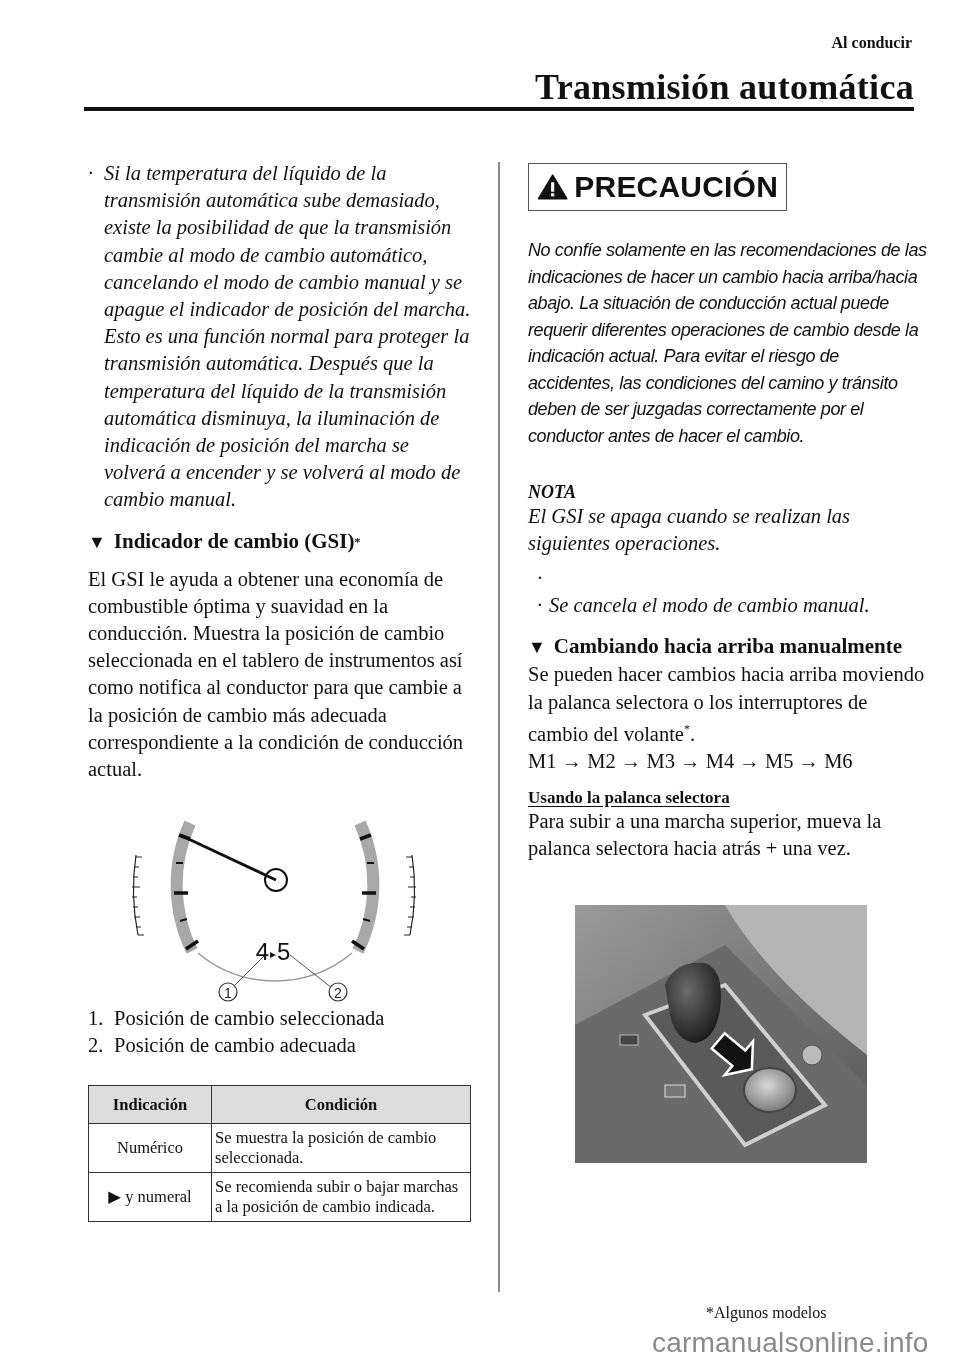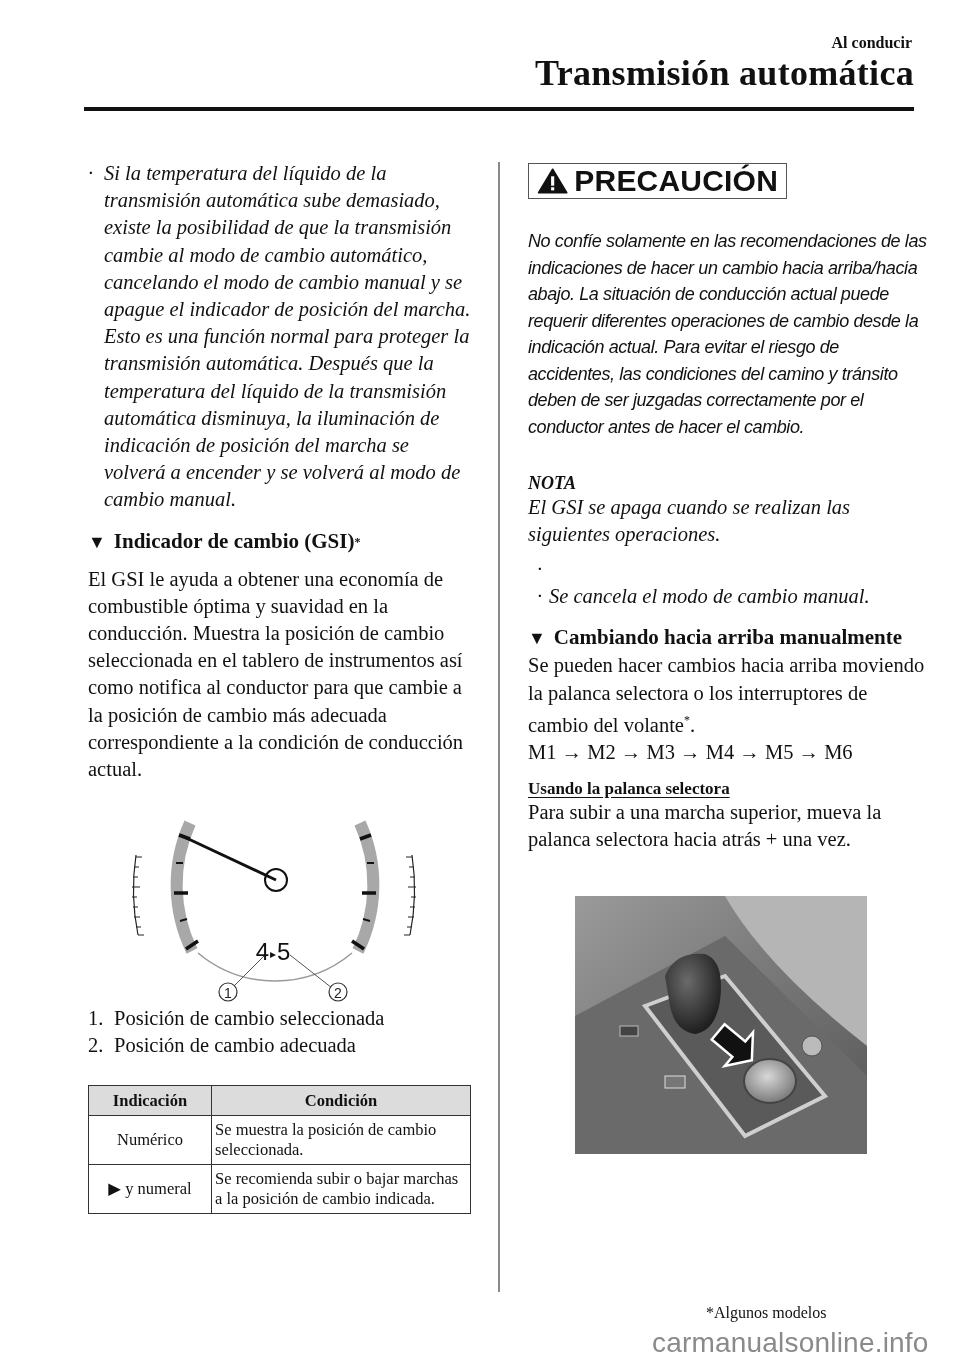--- a/index.html
+++ b/index.html
@@ -1,21 +1,21 @@
 <!DOCTYPE html>
 <html><head>
 <meta charset="utf-8">
 <style>
   * { box-sizing: border-box; margin: 0; padding: 0; }
   html, body { width: 960px; height: 1362px; background: #ffffff; overflow: hidden; }
   body { position: relative; font-family: "Liberation Serif", serif; color: #111; }
 
   
   .hdr-chapter { position: absolute; right: 48px; top: 34px; font-size: 16px; font-weight: bold; }
-  .hdr-title { position: absolute; right: 46px; top: 52px; font-size: 36px; font-weight: bold; letter-spacing: 0.3px; }
+  .hdr-title { position: absolute; right: 46px; top: 66px; font-size: 36px; font-weight: bold; letter-spacing: 0.3px; }
   .hdr-rule { position: absolute; left: 84px; right: 46px; top: 107px; height: 4px; background: #111; }
 
   
   .col-divider { position: absolute; left: 498px; top: 162px; width: 2px; height: 1130px; background: #8a8a8a; }
 
   
   .left { position: absolute; left: 88px; top: 160px; width: 385px; }
   .bullet-block { display: flex; font-style: italic; font-size: 20.5px; line-height: 27.2px; }
   .bullet-dot { width: 16px; flex: none; text-align: left; }
   .bullet-text { flex: 1; }
@@ -28,27 +28,27 @@
 
   .gauge { position: relative; width: 330px; height: 200px; margin: 22px 0 0 22px; }
   .gauge svg { position: absolute; left: 0; top: 0; }
 
   .legend-list { font-size: 20.5px; line-height: 27px; margin-top: 0px; }
   .legend-list .row { display: flex; }
   .legend-list .num { width: 26px; }
 
   table.cond { border-collapse: collapse; width: 383px; margin-top: 26px; font-size: 16.5px; line-height: 20px; }
   table.cond th, table.cond td { border: 1.5px solid #333; padding: 4px 3px; vertical-align: middle; }
-  table.cond th { background: #dcdcdc; font-weight: bold; text-align: center; height: 30px; }
+  table.cond th { background: #dcdcdc; font-weight: bold; text-align: center; height: 38px; }
   table.cond td.ind { text-align: center; width: 123px; }
   table.cond td.cnd { text-align: left; }
 
   
   .right { position: absolute; left: 528px; top: 163px; width: 400px; }
-  .caution-box { display: inline-flex; align-items: center; border: 1.5px solid #555; padding: 3px 8px 3px 8px; height: 36px; width: 259px; }
+  .caution-box { display: inline-flex; align-items: center; border: 1.5px solid #555; padding: 3px 8px 3px 8px; height: 48px; width: 259px; }
   .caution-box .warn-icon { width: 40px; height: 34px; margin-right: 6px; }
   .caution-box .caution-label { font-family: "Liberation Sans", sans-serif; font-weight: bold; font-size: 30px; letter-spacing: 0.2px; }
   .caution-text { font-family: Liberation Sans, sans-serif; font-style: italic; font-size: 18px; line-height: 26.5px; margin-top: 26px; letter-spacing: -0.4px; }
 
   .nota-title { font-style: italic; font-weight: bold; font-size: 18px; margin-top: 33px; }
   .nota-text { font-style: italic; font-size: 20.5px; line-height: 27px; }
   .nota-bullets { margin-top: 8px; font-style: italic; font-size: 20.5px; line-height: 27px; }
   .nota-bullets .item { display: flex; padding-left: 9px; }
   .nota-bullets .item .bullet-dot { width: 12px; }
 

